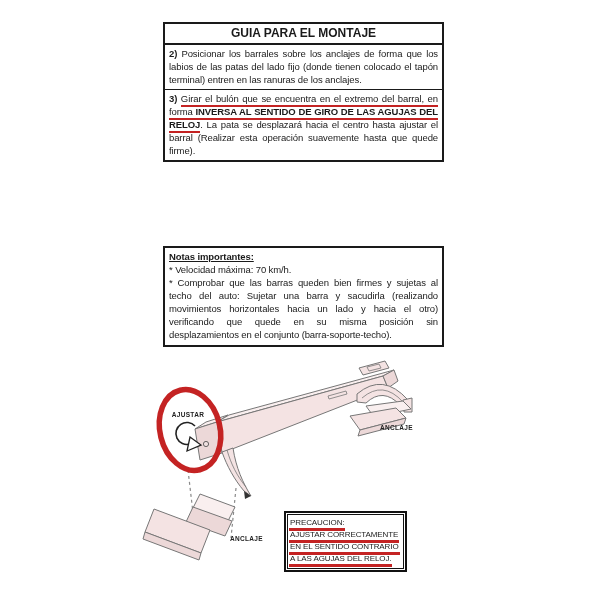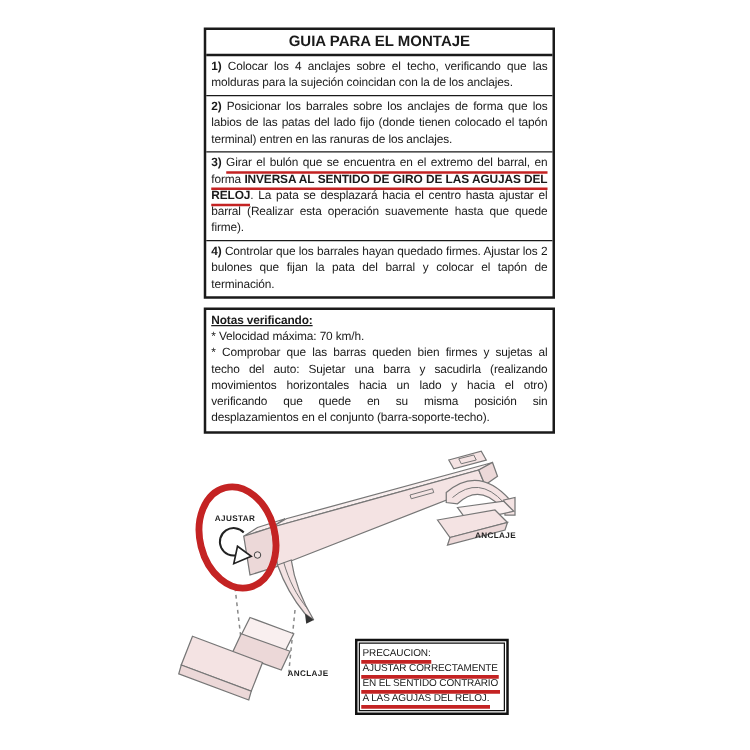--- a/index.html
+++ b/index.html
@@ -61,28 +61,26 @@
   .cl{display:block;}
   .cl span{border-bottom:3px solid var(--red);padding:0 1px .5px;white-space:nowrap;}
 </style>
 </head>
 <body>
 
 <div class="canvas">
 
   <div class="main-box">
     <div class="title">GUIA PARA EL MONTAJE</div>
-    <p class="step"><span class="b">1) </span><span>Colocar los 4 anclajes sobre el techo, verificando que las molduras para la sujeción coincidan con la de los anclajes.</span></p>
     <p class="step"><span class="b">2) </span><span>Posicionar los barrales sobre los anclajes de forma que los labios de las patas del lado fijo (donde tienen colocado el tapón terminal) entren en las ranuras de los anclajes.</span></p>
     <p class="step"><span class="b">3) </span><span class="rl">Girar el bulón que se encuentra en el extremo del barral, en forma </span><span class="b rl">INVERSA AL SENTIDO DE GIRO DE LAS AGUJAS DEL RELOJ</span><span>. La pata se desplazará hacia el centro hasta ajustar el barral (Realizar esta operación suavemente hasta que quede firme).</span></p>
-    <p class="step"><span class="b">4) </span><span>Controlar que los barrales hayan quedado firmes. Ajustar los 2 bulones que fijan la pata del barral y colocar el tapón de terminación.</span></p>
   </div>
 
   <div class="notes-box">
-    <div class="notes-heading">Notas verificando:</div>
+    <div class="notes-heading">Notas importantes:</div>
     <p class="note">* Velocidad máxima: 70 km/h.</p>
     <p class="note just">* Comprobar que las barras queden bien firmes y sujetas al techo del auto: Sujetar una barra y sacudirla (realizando movimientos horizontales hacia un lado y hacia el otro) verificando que quede en su misma posición sin desplazamientos en el conjunto (barra-soporte-techo).</p>
   </div>
 
   <svg class="diagram" width="330" height="230" viewBox="0 0 330 230" xmlns="http://www.w3.org/2000/svg">
 
     <g>
       <polygon class="f-light" points="55,69 66,62 88,55 77,62"></polygon>
       <polygon class="f-light" points="77,62 89,55 254,10 243,16"></polygon>
       <polygon class="f-bar" points="77,62 243,16 248,28 82,93"></polygon>

